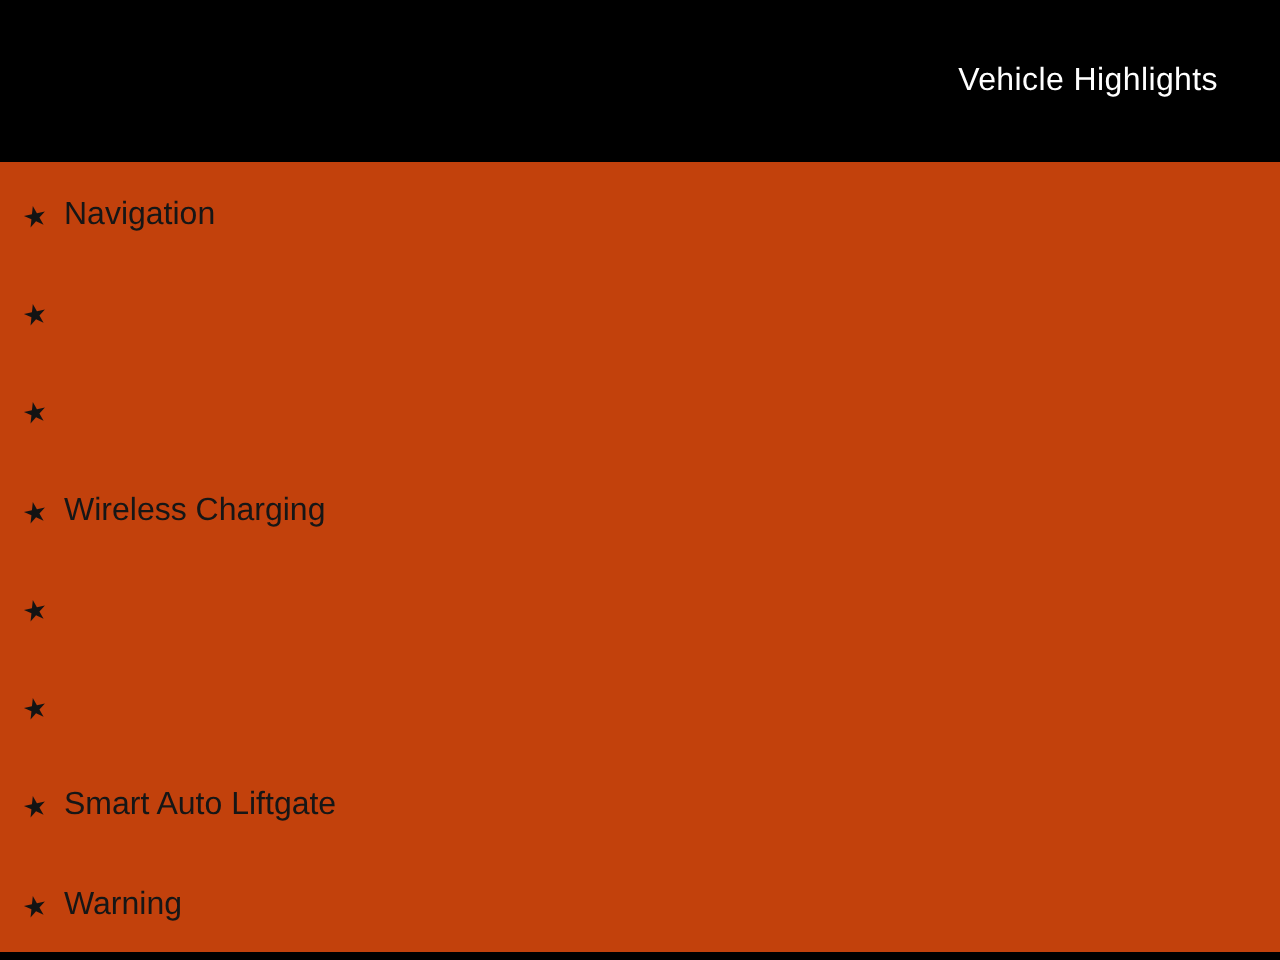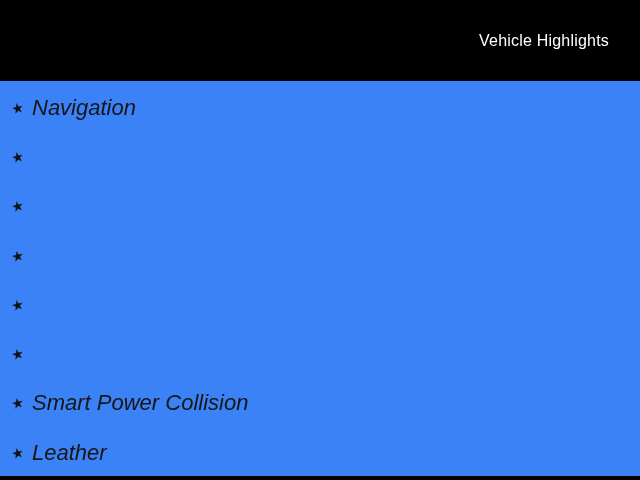--- a/index.html
+++ b/index.html
@@ -5,21 +5,21 @@
   * { margin: 0; padding: 0; box-sizing: border-box; }
   html, body { background: #ffffff; }
   body {
     width: 640px; height: 480px;
     font-family: "Liberation Sans", sans-serif;
     overflow: hidden;
   }
   .page {
     position: relative;
     width: 640px; height: 480px;
-    background: #3b82f6;
+    background: #c2410c;
     overflow: hidden;
   }
   .header {
     width: 100%; height: 81px;
     background: #000000;
     display: flex;
     align-items: center;
     justify-content: flex-end;
     padding-right: 31px;
   }
@@ -40,23 +40,22 @@
     display: inline-block;
     width: 17px;
     font-size: 14px;
     line-height: 1;
     color: #131313;
     text-align: center;
     transform: rotate(-12deg);
   }
   .item-label {
     margin-left: 6px;
-    font-size: 22px;
+    font-size: 16px;
     color: #161616;
-    font-style: italic;
   }
   .bottom-rule {
     position: absolute;
     left: 0; right: 0; bottom: 0;
     height: 4px;
     background: #000000;
   }
 </style>
 </head>
 <body>
@@ -77,37 +76,38 @@
     <div class="highlight-item">
       <span class="star">★</span>
     </div>
 
     <div class="highlight-item">
       <span class="star">★</span>
     </div>
 
     <div class="highlight-item">
       <span class="star">★</span>
+      <span class="item-label">Wireless Charging</span>
     </div>
 
     <div class="highlight-item">
       <span class="star">★</span>
     </div>
 
     <div class="highlight-item">
       <span class="star">★</span>
     </div>
 
     <div class="highlight-item">
       <span class="star">★</span>
-      <span class="item-label">Smart Power Collision</span>
+      <span class="item-label">Smart Auto Liftgate</span>
     </div>
 
     <div class="highlight-item">
       <span class="star">★</span>
-      <span class="item-label">Leather</span>
+      <span class="item-label">Warning</span>
     </div>
 
   </div>
 
   <div class="bottom-rule"></div>
 
 </div>
 
 </body></html>

